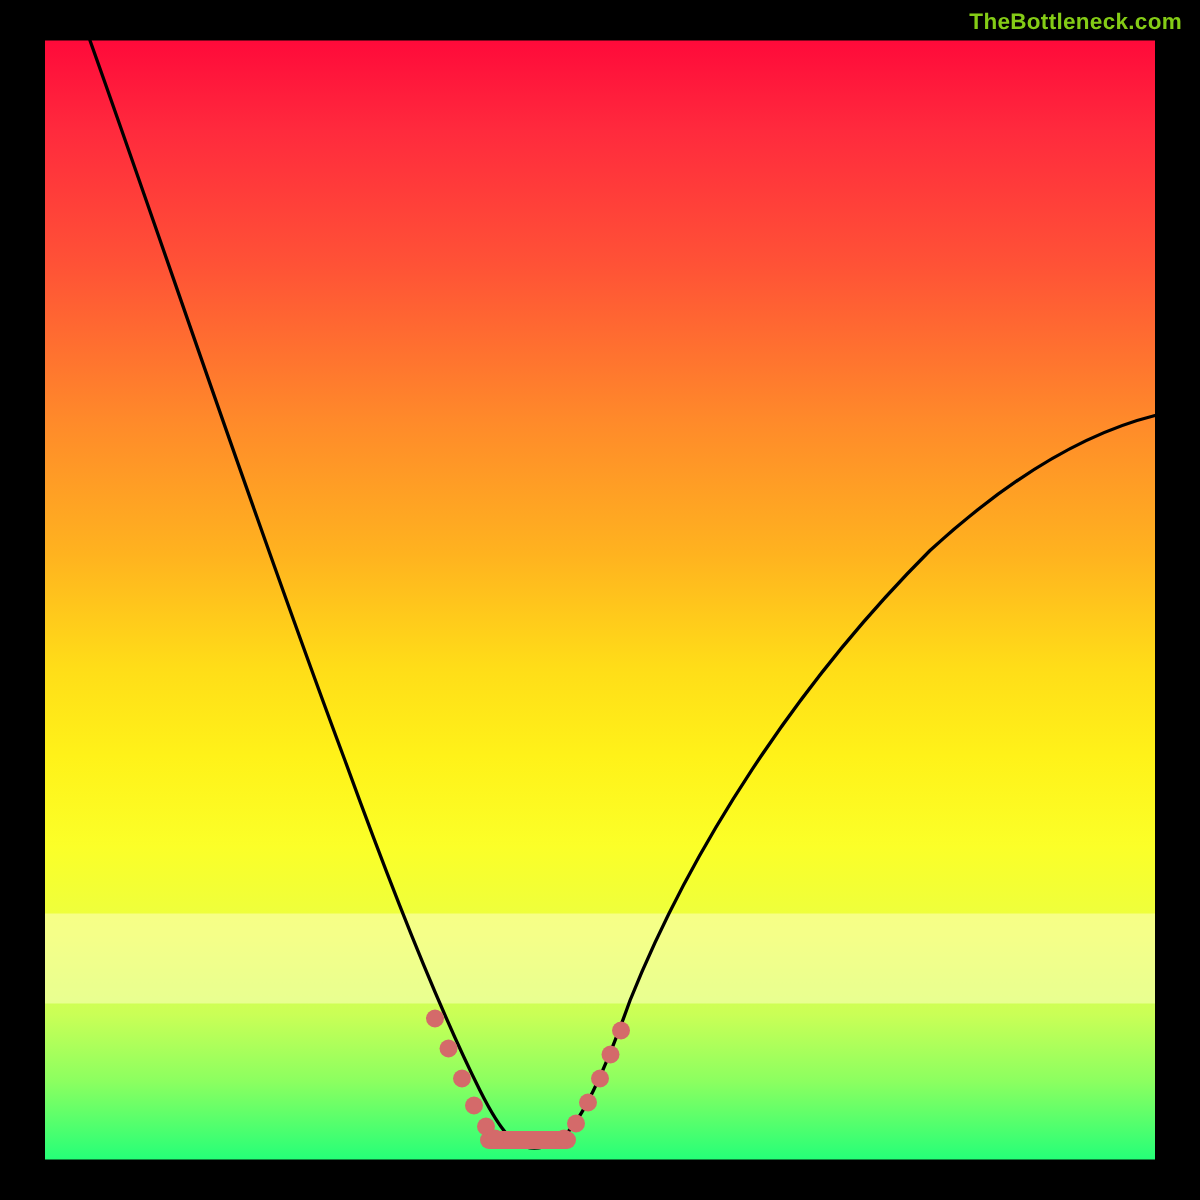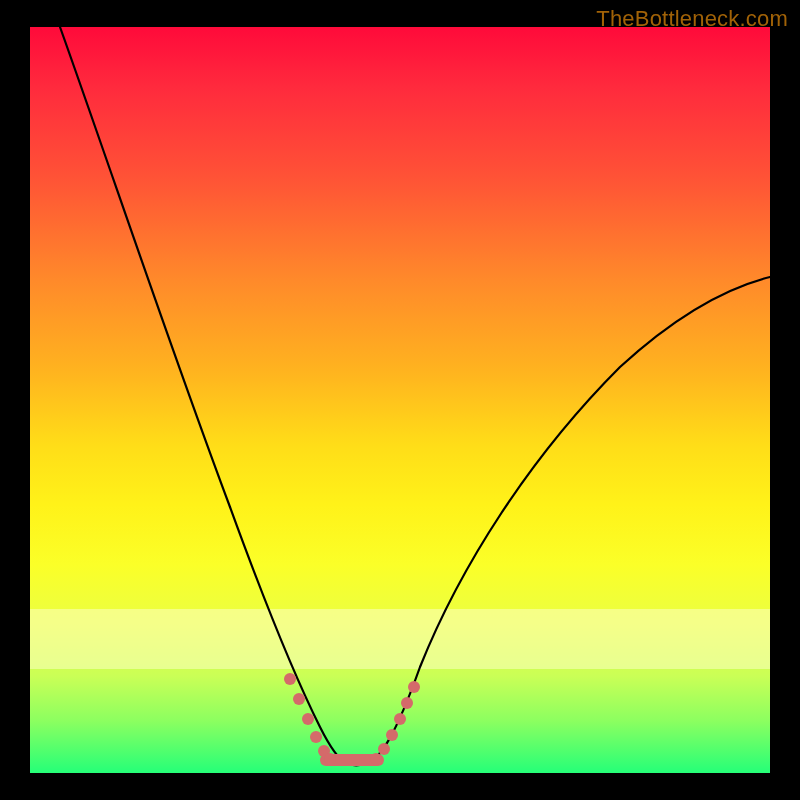--- a/index.html
+++ b/index.html
@@ -47,24 +47,24 @@
     top: 78%;
     height: 8%;
     background: #fdffc2;
     opacity: 0.55;
     pointer-events: none;
   }
   .watermark {
     position: absolute;
     top: 6px;
     right: 12px;
-    color: #a16207;
-    font-size: 22px;
+    color: #84cc16;
+    font-size: 15px;
     letter-spacing: 0.2px;
-    font-weight: 400;
+    font-weight: 700;
     user-select: none;
   }
   svg.curve {
     position: absolute;
     left: 0;
     top: 0;
     width: 100%;
     height: 100%;
     overflow: visible;
   }

